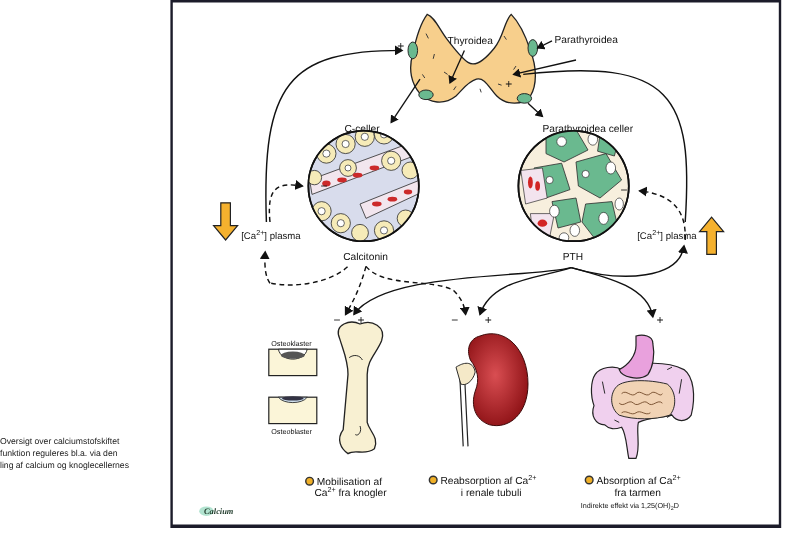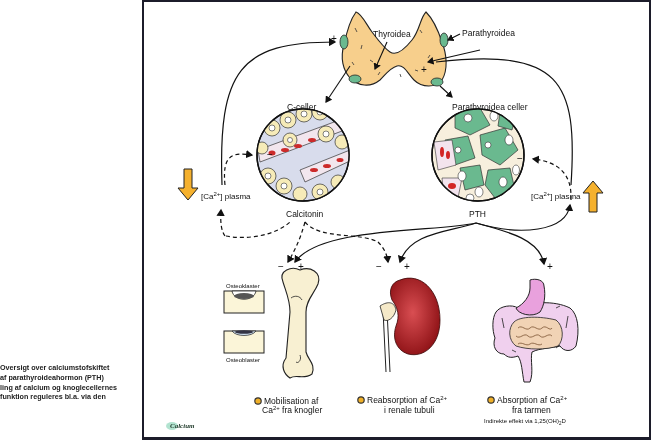--- a/index.html
+++ b/index.html
@@ -1,34 +1,33 @@
 <!DOCTYPE html>
 <html><head>
 <meta charset="utf-8">
 <style>
   html, body { margin:0; padding:0; background:#ffffff; }
   body { width:654px; height:444px; position:relative; overflow:hidden;
          font-family:"Liberation Sans", sans-serif; }
   .caption { position:absolute; left:0; top:363px; width:140px;
              font-size:7.2px; line-height:9.8px; color:#222; }
-  .caption div { white-space:nowrap;font-weight:bold; }
+  .caption div { white-space:nowrap; }
   .frame { position:absolute; left:142px; top:0px; width:509px; height:440px;
            border:2px solid #1c1c2a; border-bottom-width:3px; background:#fff; box-sizing:border-box; }
   svg { position:absolute; left:0; top:0; }
   .lbl { font-family:"Liberation Sans", sans-serif; fill:#111; }
   .sup { font-size:6px; }
 </style>
 </head>
 <body>
 
 <div class="caption">
   <div>Oversigt over calciumstofskiftet</div>
-  <div>af parathyroideahormon (PTH)</div>
+  <div>funktion reguleres bl.a. via den</div>
   <div>ling af calcium og knoglecellernes</div>
-  <div>funktion reguleres bl.a. via den</div>
 </div>
 
 <div class="frame"></div>
 
 <svg width="654" height="444" viewBox="0 0 654 444">
   <defs>
     <marker id="ah" markerWidth="7" markerHeight="7" refX="5" refY="3.5" orient="auto">
       <path d="M0,0 L6,3.5 L0,7 z" fill="#111"></path>
     </marker>
     <radialGradient id="kidG" cx="0.45" cy="0.45" r="0.6">

